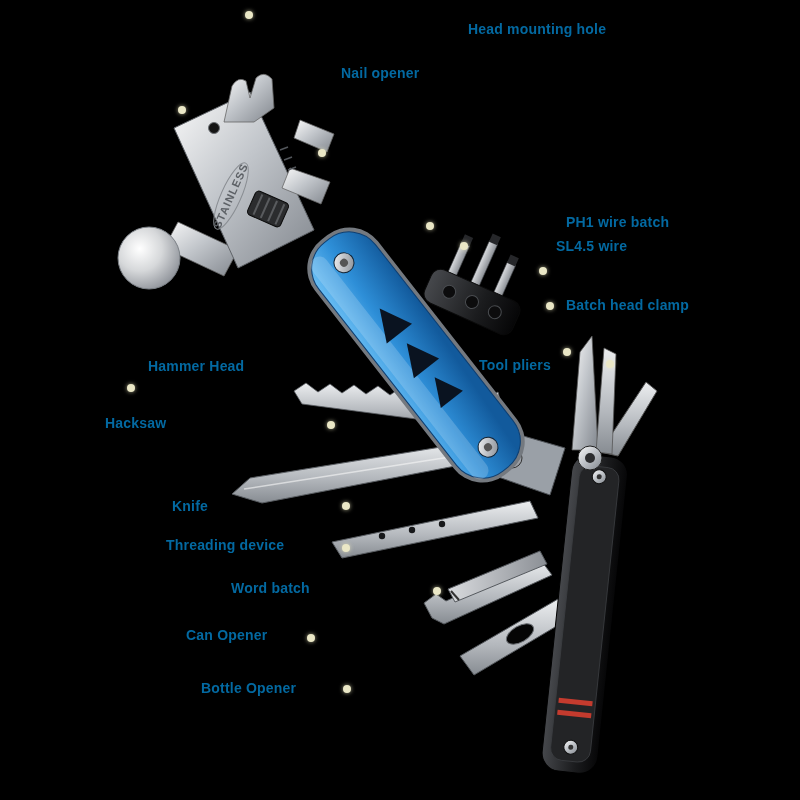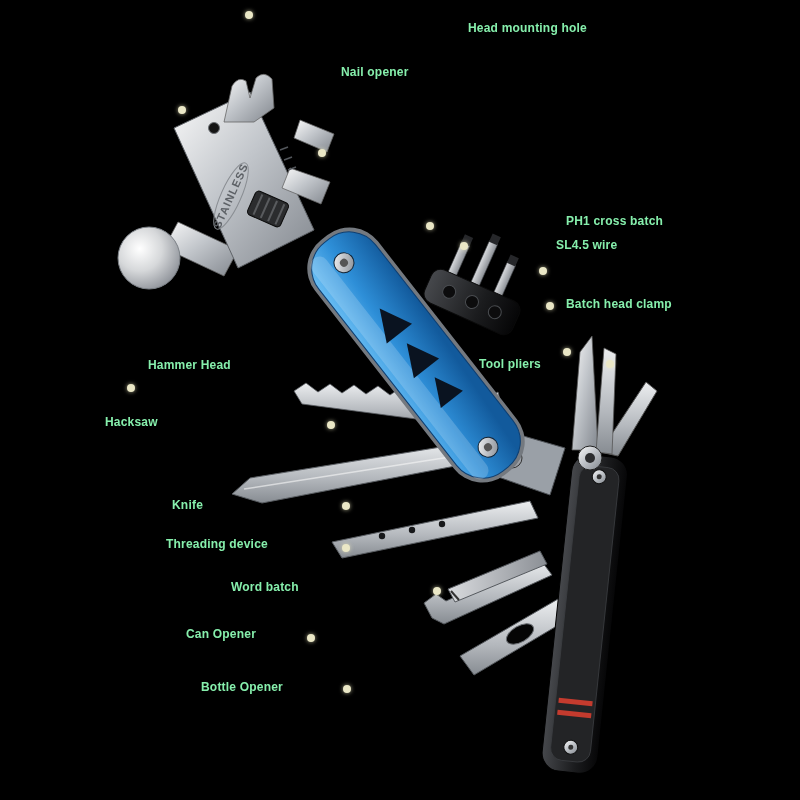--- a/index.html
+++ b/index.html
@@ -2,21 +2,21 @@
 <html><head>
 <meta charset="utf-8">
 <style>
   html,body{margin:0;padding:0;background:#000;}
   .stage{
     position:relative;width:800px;height:800px;background:#000;overflow:hidden;
     font-family:"Liberation Sans",sans-serif;
   }
   .stage svg{position:absolute;left:0;top:0;}
   .label{
-    position:absolute;color:#86efac;font-size:12px;font-weight:bold;
+    position:absolute;color:#0369a1;font-size:14px;font-weight:bold;
     white-space:nowrap;letter-spacing:.2px;
     text-shadow:0 1px 2px rgba(0,0,0,.8);
   }
   .dot{
     position:absolute;width:8px;height:8px;border-radius:50%;
     background:#eae7c6;box-shadow:0 0 4px rgba(240,236,195,.7);
   }
 </style>
 </head>
 <body>
@@ -179,21 +179,21 @@
   <div class="dot" style="left:606px;top:360px"></div>
   <div class="dot" style="left:327px;top:421px"></div>
   <div class="dot" style="left:342px;top:502px"></div>
   <div class="dot" style="left:342px;top:544px"></div>
   <div class="dot" style="left:433px;top:587px"></div>
   <div class="dot" style="left:307px;top:634px"></div>
   <div class="dot" style="left:343px;top:685px"></div>
 
   <div class="label" style="left:468px;top:21px">Head mounting hole</div>
   <div class="label" style="left:341px;top:65px">Nail opener</div>
-  <div class="label" style="left:566px;top:214px">PH1 cross batch</div>
+  <div class="label" style="left:566px;top:214px">PH1 wire batch</div>
   <div class="label" style="left:556px;top:238px">SL4.5 wire</div>
   <div class="label" style="left:566px;top:297px">Batch head clamp</div>
   <div class="label" style="left:148px;top:358px">Hammer Head</div>
   <div class="label" style="left:479px;top:357px">Tool pliers</div>
   <div class="label" style="left:105px;top:415px">Hacksaw</div>
   <div class="label" style="left:172px;top:498px">Knife</div>
   <div class="label" style="left:166px;top:537px">Threading device</div>
   <div class="label" style="left:231px;top:580px">Word batch</div>
   <div class="label" style="left:186px;top:627px">Can Opener</div>
   <div class="label" style="left:201px;top:680px">Bottle Opener</div>

